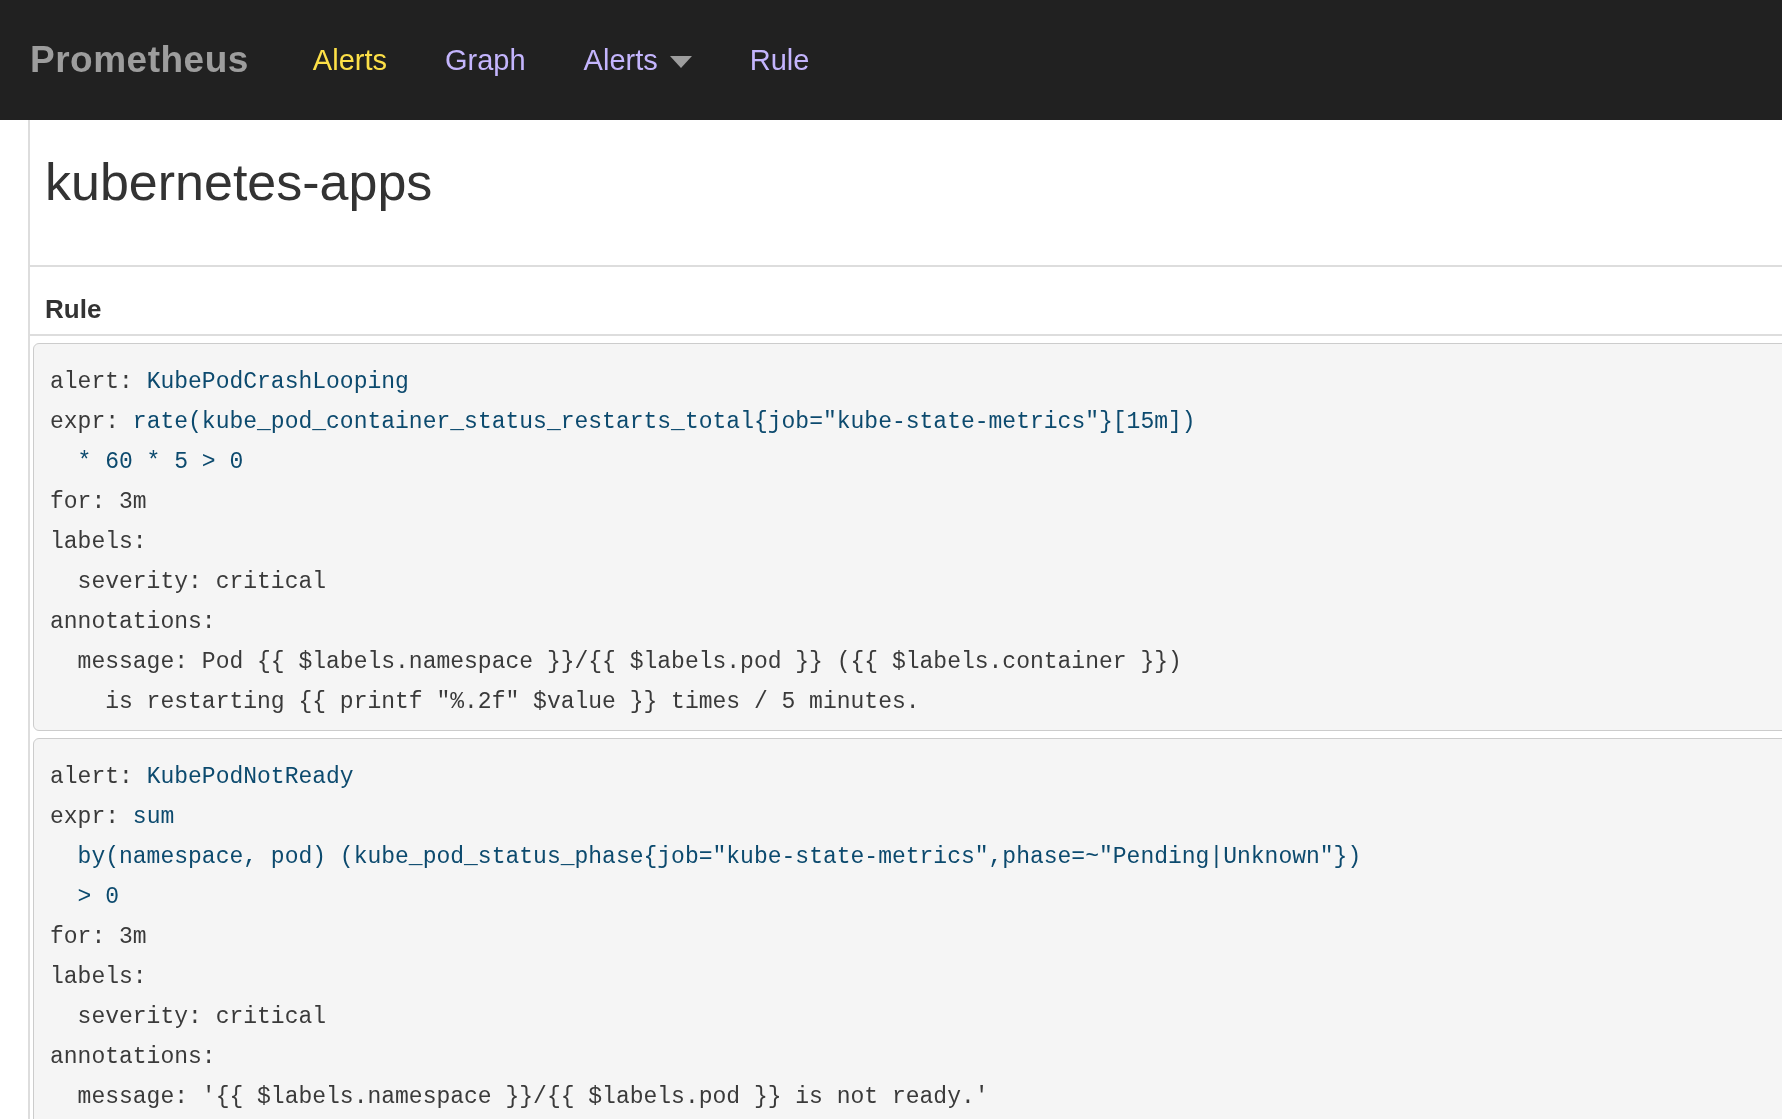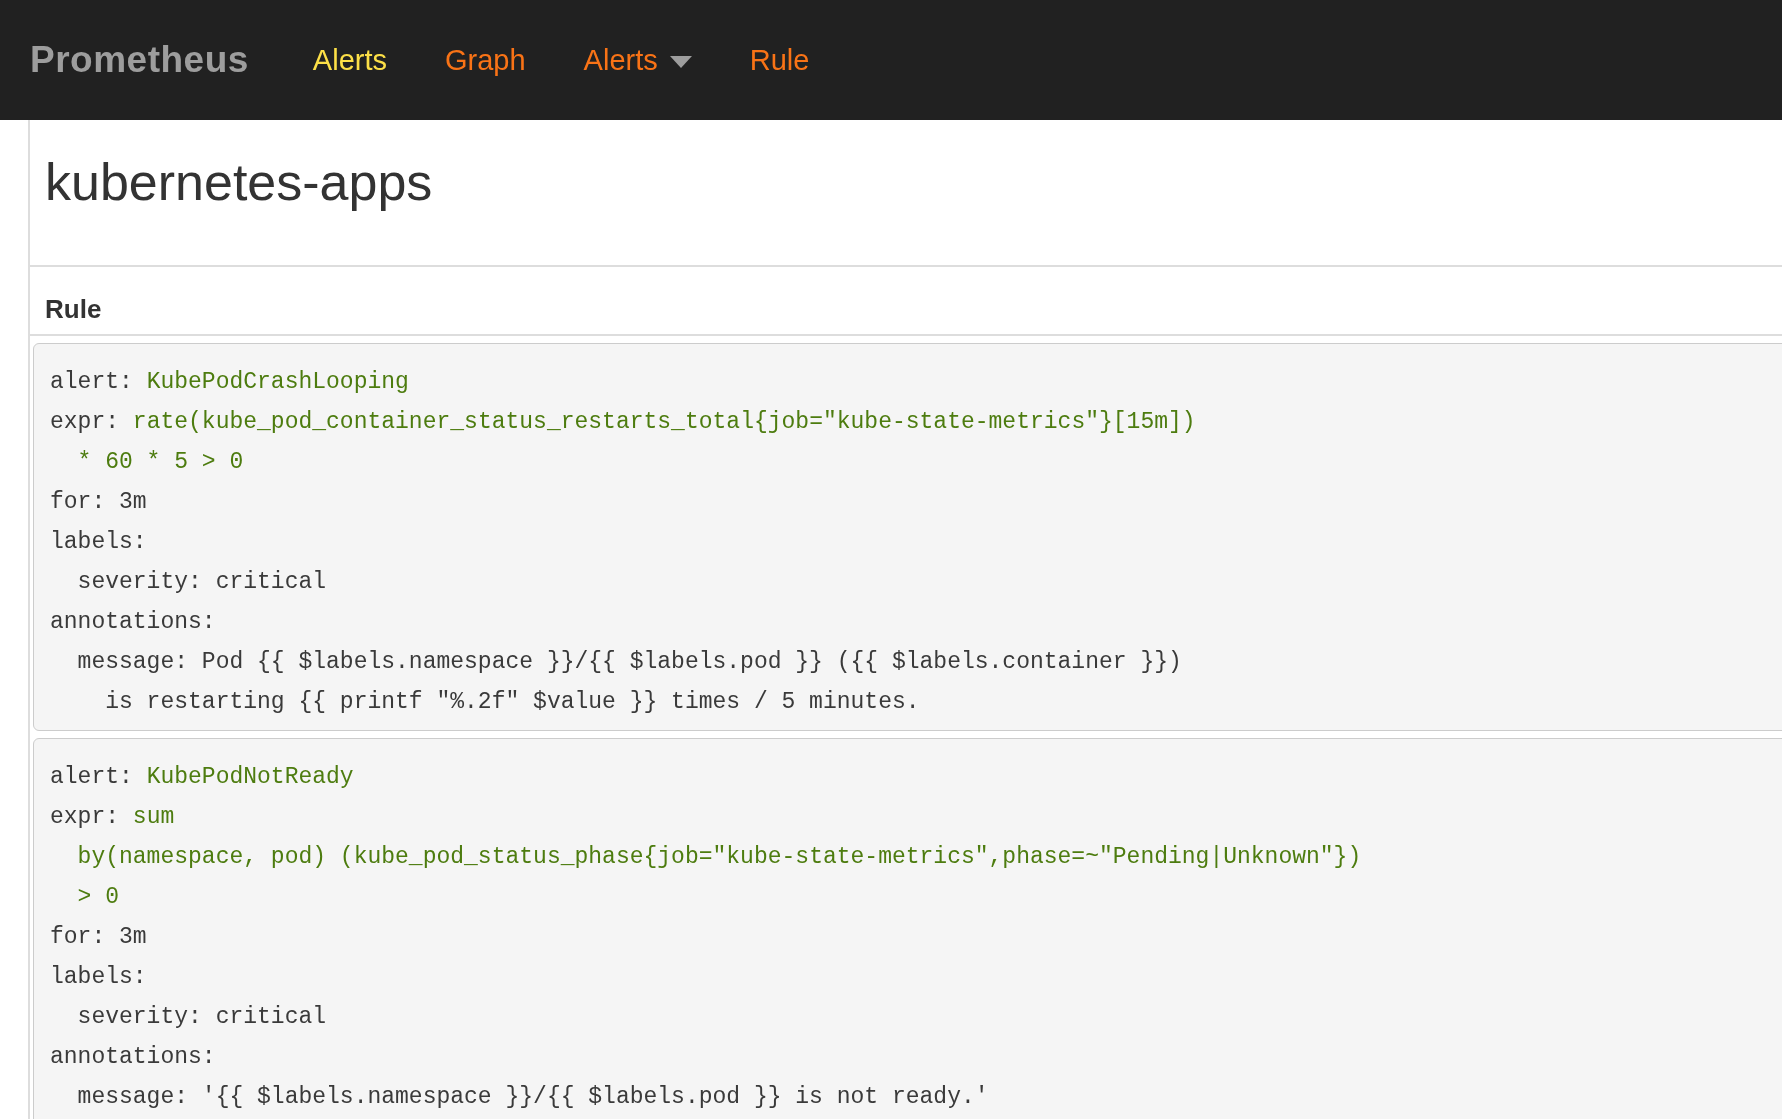--- a/index.html
+++ b/index.html
@@ -27,21 +27,21 @@
     margin-left: 30px;
     text-decoration: none;
     letter-spacing: 0.5px;
   }
   .navbar-nav {
     display: flex;
     align-items: center;
     margin-left: 35px;
   }
   .nav-item {
-    color: #f97316;
+    color: #c4b5fd;
     font-size: 29px;
     text-decoration: none;
     padding: 0 29px;
     display: flex;
     align-items: center;
   }
   .nav-item.active { color: #fde047; }
   .caret-down {
     display: inline-block;
     width: 0; height: 0;
@@ -92,21 +92,21 @@
     border-radius: 6px;
     padding: 18px 16px 8px 16px;
     font-family: "Liberation Mono", monospace;
     font-size: 23px;
     line-height: 40px;
     color: #3a3a3a;
     white-space: pre;
     overflow: hidden;
   }
   pre.rule-code .code-link {
-    color: #4d7c0f;
+    color: #0c4a6e;
     text-decoration: none;
     cursor: pointer;
   }
   .code-line { height: 40px; }
 </style>
 </head>
 <body>
 
 <div class="navbar">
   <a class="navbar-brand">Prometheus</a>

